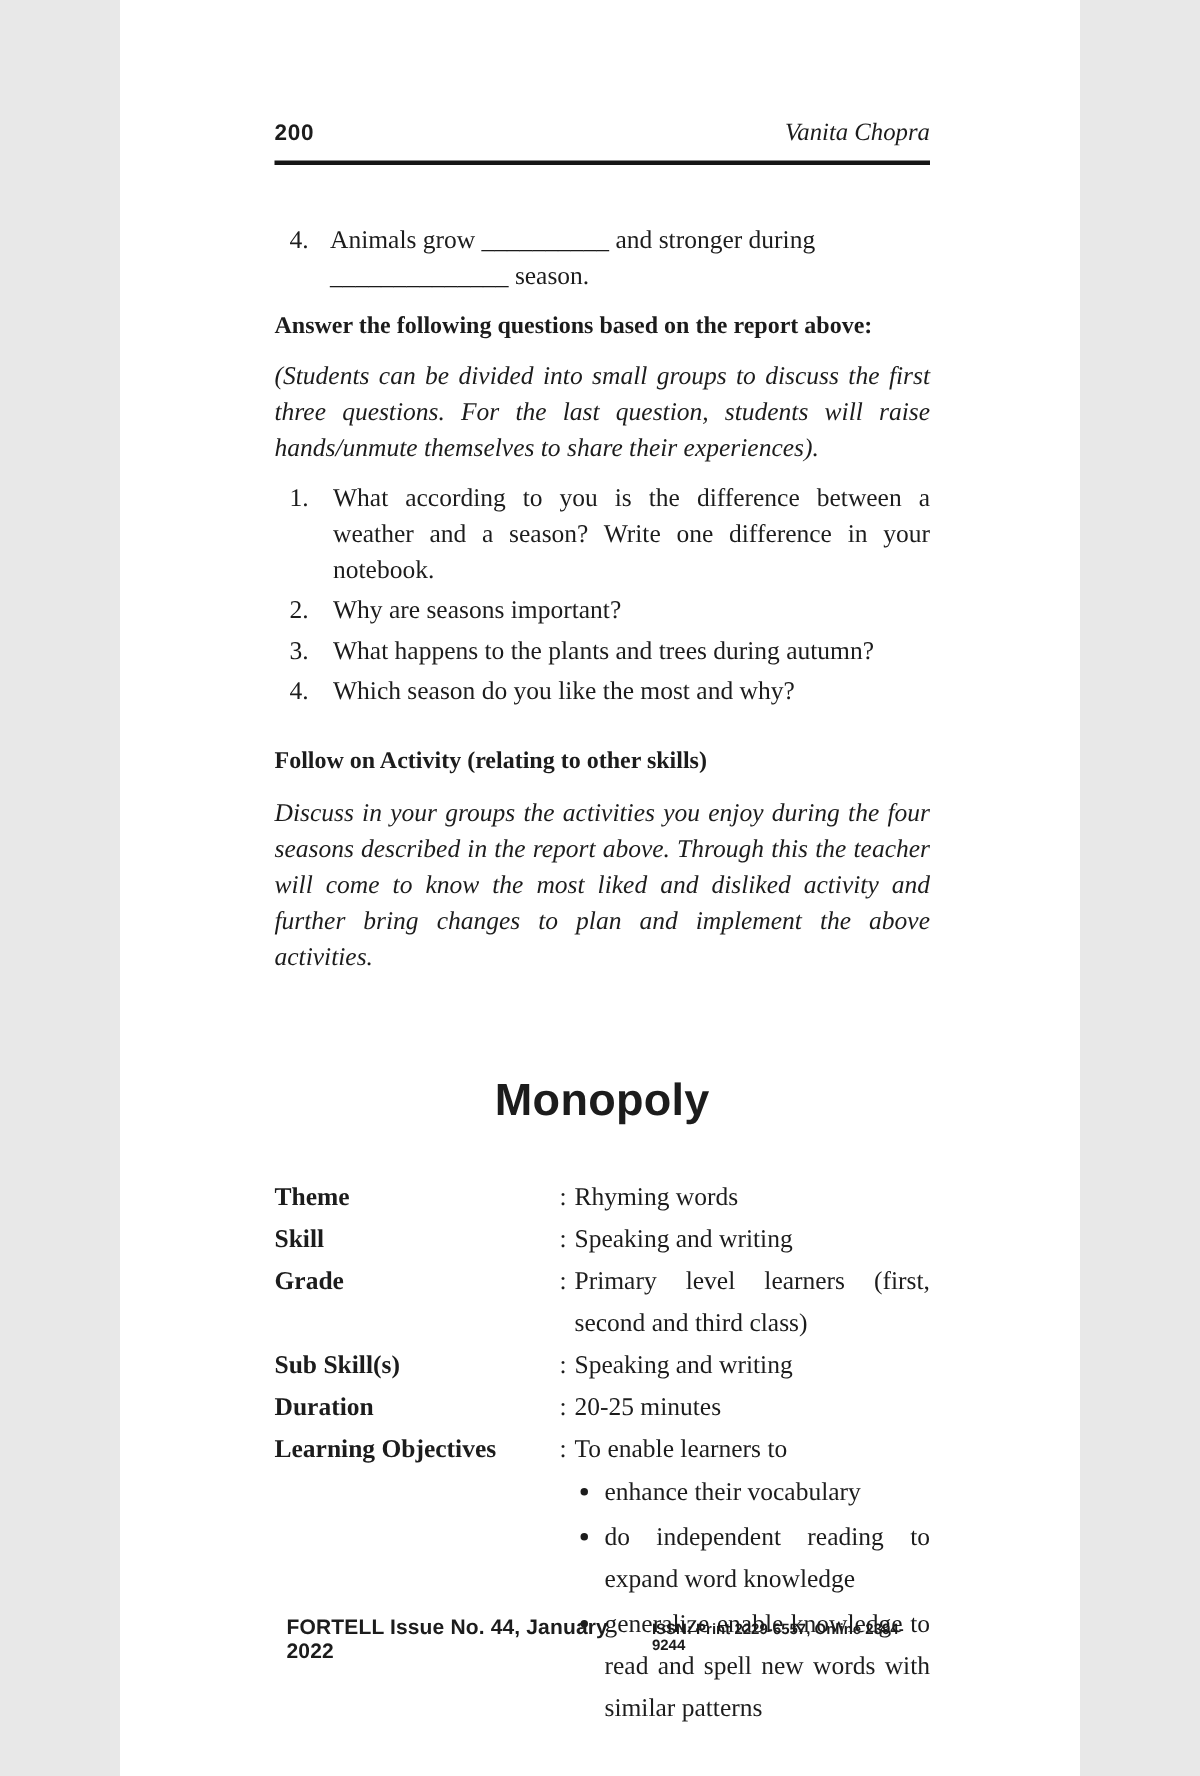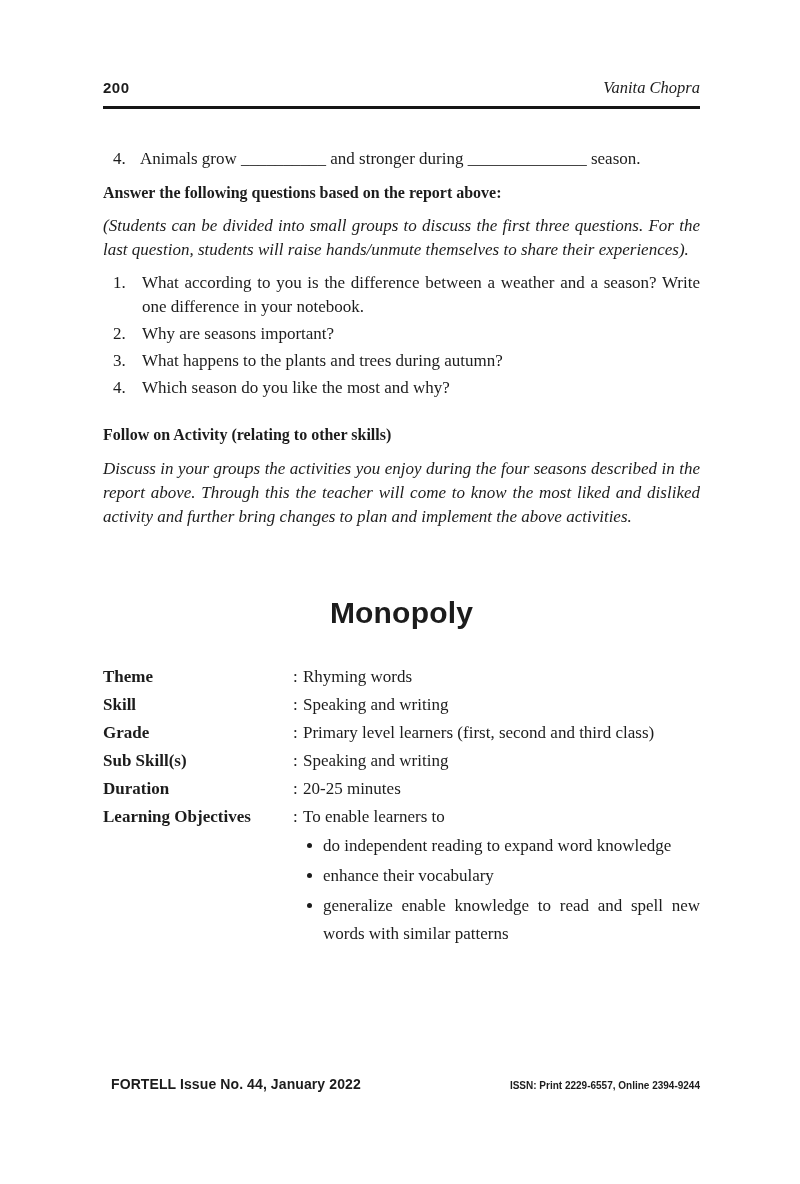--- a/index.html
+++ b/index.html
@@ -1,18 +1,18 @@
 <!DOCTYPE html>
 <html><head>
 <meta charset="utf-8">
 <style>
   html, body { margin: 0; padding: 0; background: #e8e8e8; }
   .page {
     position: relative;
-    width: 800px;
+    width: 640px;
     height: 1184px;
     margin: 0 auto;
     background: #ffffff;
     color: #1c1c1c;
     font-family: "Liberation Serif", serif;
     font-size: 17px;
     box-sizing: border-box;
     padding: 78px 100px 0 103px;
     overflow: hidden;
   }
@@ -232,25 +232,25 @@
       <div class="def-label">Learning Objectives</div>
       <div class="def-colon">:</div>
       <div class="def-value">To enable learners to</div>
     </div>
 
   </div>
 
   <div class="obj-list">
     <div class="obj-item">
       <span class="dot"></span>
-      <span>do independent reading to expand word knowledge</span>
+      <span>enhance their vocabulary</span>
     </div>
     <div class="obj-item">
       <span class="dot"></span>
-      <span>enhance their vocabulary</span>
+      <span>do independent reading to expand word knowledge</span>
     </div>
     <div class="obj-item">
       <span class="dot"></span>
       <span>generalize enable knowledge to read and spell new words with similar patterns</span>
     </div>
   </div>
 
   <div class="footer">
     <span class="footer-left">FORTELL Issue No. 44, January 2022</span>
     <span class="footer-right">ISSN: Print 2229-6557, Online 2394-9244</span>

